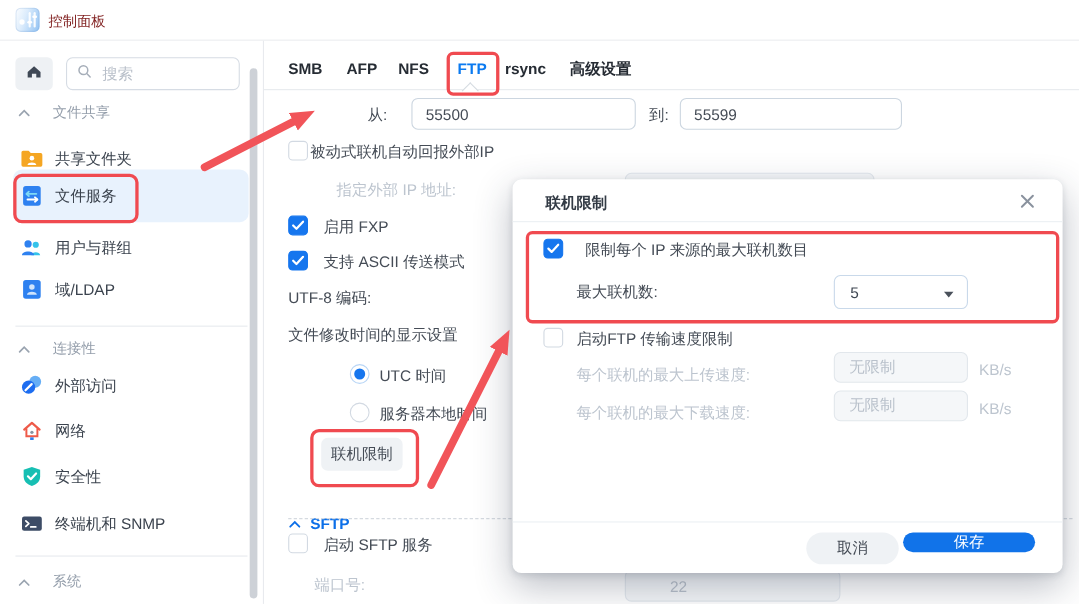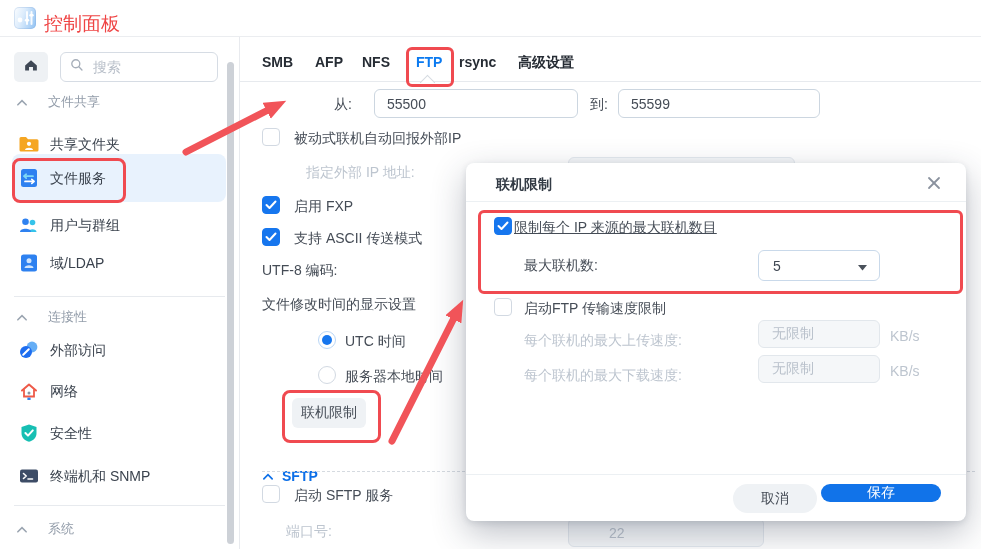--- a/index.html
+++ b/index.html
@@ -4,21 +4,21 @@
 <style>
   html,body{margin:0;padding:0;background:#fff;}
   .page{position:relative;width:981px;height:549px;background:#fff;overflow:hidden;
         font-family:"Liberation Sans","DejaVu Sans",sans-serif;-webkit-font-smoothing:antialiased;}
   .abs{position:absolute;}
   
   .hdr-line{position:absolute;left:0;top:36px;width:981px;height:1px;background:#ebedf0;}
   .app-icon{position:absolute;left:14px;top:7px;width:22px;height:22px;border-radius:5px;
             background:linear-gradient(110deg,#fdfeff 0%,#dcecfc 40%,#8fc1f3 100%);
             box-shadow:inset 0 0 0 1px rgba(120,160,210,.25);}
-  .hdr-title{position:absolute;left:44px;top:11px;font-size:19px;color:#ef4444;}
+  .hdr-title{position:absolute;left:44px;top:11px;font-size:13px;color:#7f1d1d;}
   
   .side-border{position:absolute;left:239px;top:37px;width:1px;height:512px;background:#e8eaee;}
   .home-btn{position:absolute;left:14px;top:52px;width:34px;height:30px;background:#eef1f4;border-radius:5px;
             display:flex;align-items:center;justify-content:center;}
   .search-box{position:absolute;left:60px;top:52px;width:158px;height:30px;border:1px solid #d6dce4;border-radius:6px;
               background:#fff;display:flex;align-items:center;box-sizing:border-box;padding:0 8px;}
   .search-box input{border:none;outline:none;width:110px;font-size:14px;color:#454c56;margin-left:6px;
                     font-family:"Liberation Sans","DejaVu Sans",sans-serif;}
   .search-box input::placeholder{color:#b8bfc9;}
   .shdr{position:absolute;font-size:13px;color:#939daa;display:flex;align-items:center;gap:20px;}
@@ -223,21 +223,21 @@
   <div class="tab" style="left:518px;">高级设置</div>
   <div class="tab-underline"></div>
   <div class="tab-notch"></div>
 
   <div class="lbl" style="left:300px;top:96px;width:52px;text-align:right;">从:</div>
   <div class="field" style="left:374px;top:89px;width:204px;">55500</div>
   <div class="lbl" style="left:590px;top:96px;">到:</div>
   <div class="field" style="left:618px;top:89px;width:202px;">55599</div>
 
   <div class="cb" style="left:262px;top:128px;"></div>
-  <div class="lbl" style="left:294px;top:130px;">被动式联机自动回报外部IP</div>
+  <div class="lbl" style="left:282px;top:130px;">被动式联机自动回报外部IP</div>
 
   <div class="glbl" style="left:306px;top:164px;">指定外部 IP 地址:</div>
   <div class="field disabled" style="left:568px;top:157px;width:227px;"></div>
 
   <div class="cb on" style="left:262px;top:196px;">
     <svg width="12" height="10" viewBox="0 0 12 10">
         <polyline points="1.5,5 4.5,8 10.5,1.5" fill="none" stroke="#fff" stroke-width="2" stroke-linecap="round" stroke-linejoin="round"></polyline>
       </svg>
   </div>
   <div class="lbl" style="left:294px;top:198px;">启用 FXP</div>
@@ -288,21 +288,21 @@
           </svg>
       </span>
     </div>
     <div class="dlg-hline"></div>
 
     <div class="cb on" style="left:28px;top:54px;">
       <svg width="12" height="10" viewBox="0 0 12 10">
           <polyline points="1.5,5 4.5,8 10.5,1.5" fill="none" stroke="#fff" stroke-width="2" stroke-linecap="round" stroke-linejoin="round"></polyline>
         </svg>
     </div>
-    <div class="lbl" style="left:48px;top:56px;text-decoration:underline;">限制每个 IP 来源的最大联机数目</div>
+    <div class="lbl" style="left:66px;top:56px;">限制每个 IP 来源的最大联机数目</div>
 
     <div class="lbl" style="left:58px;top:94px;">最大联机数:</div>
     <div class="dropdown">
       <span>5</span>
       <span>
         <svg width="9" height="6" viewBox="0 0 9 6">
             <path d="M0 0 L9 0 L4.5 5.5 Z" fill="#4a515b"></path>
           </svg>
       </span>
     </div>

